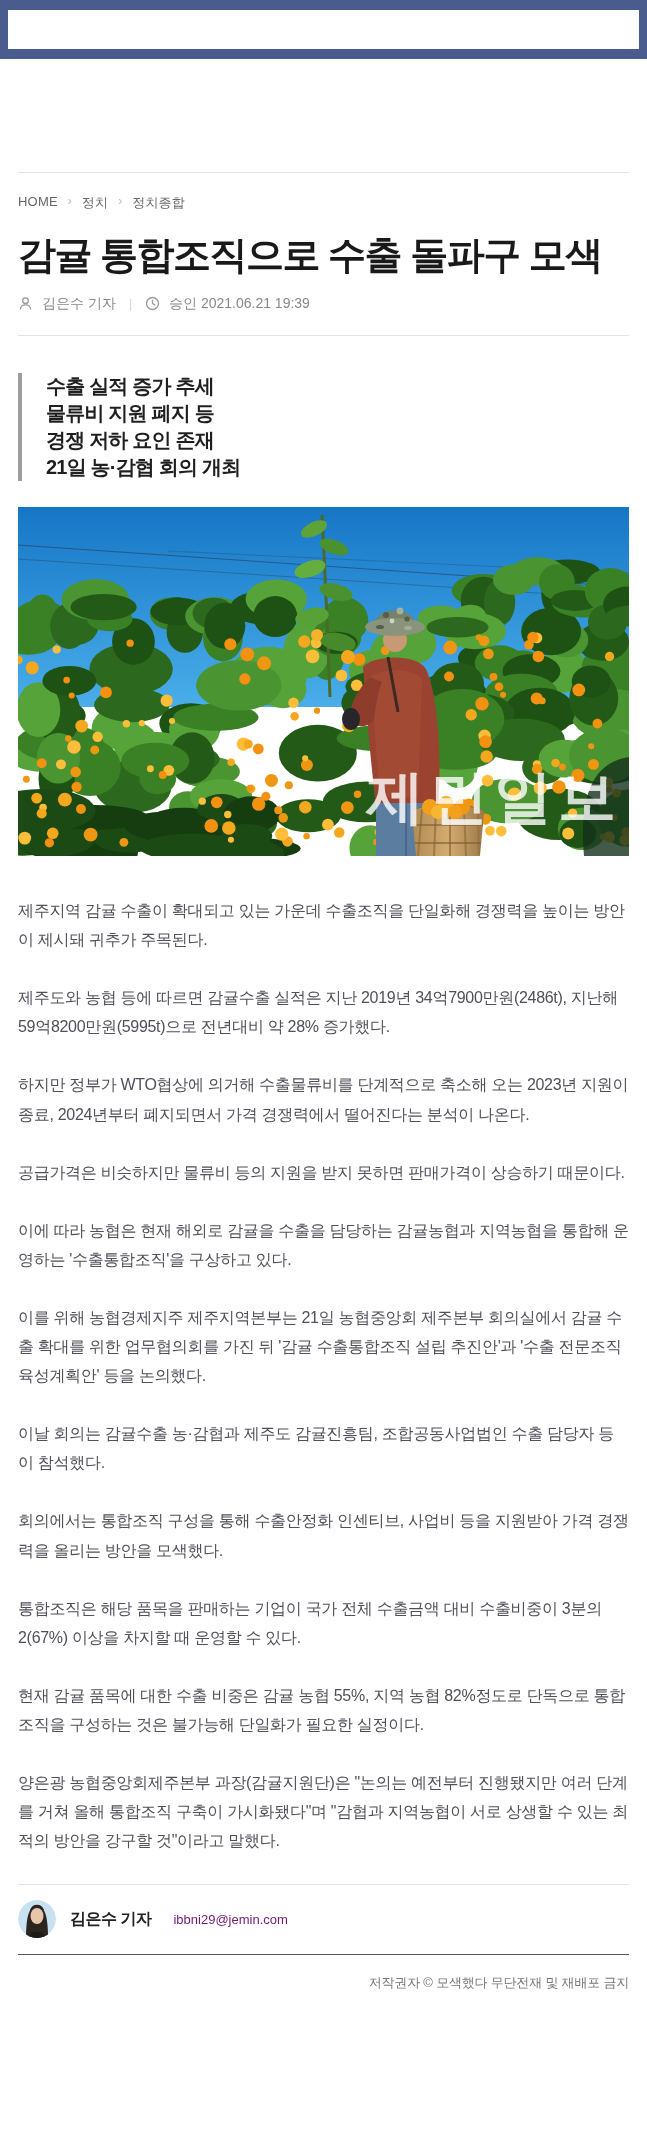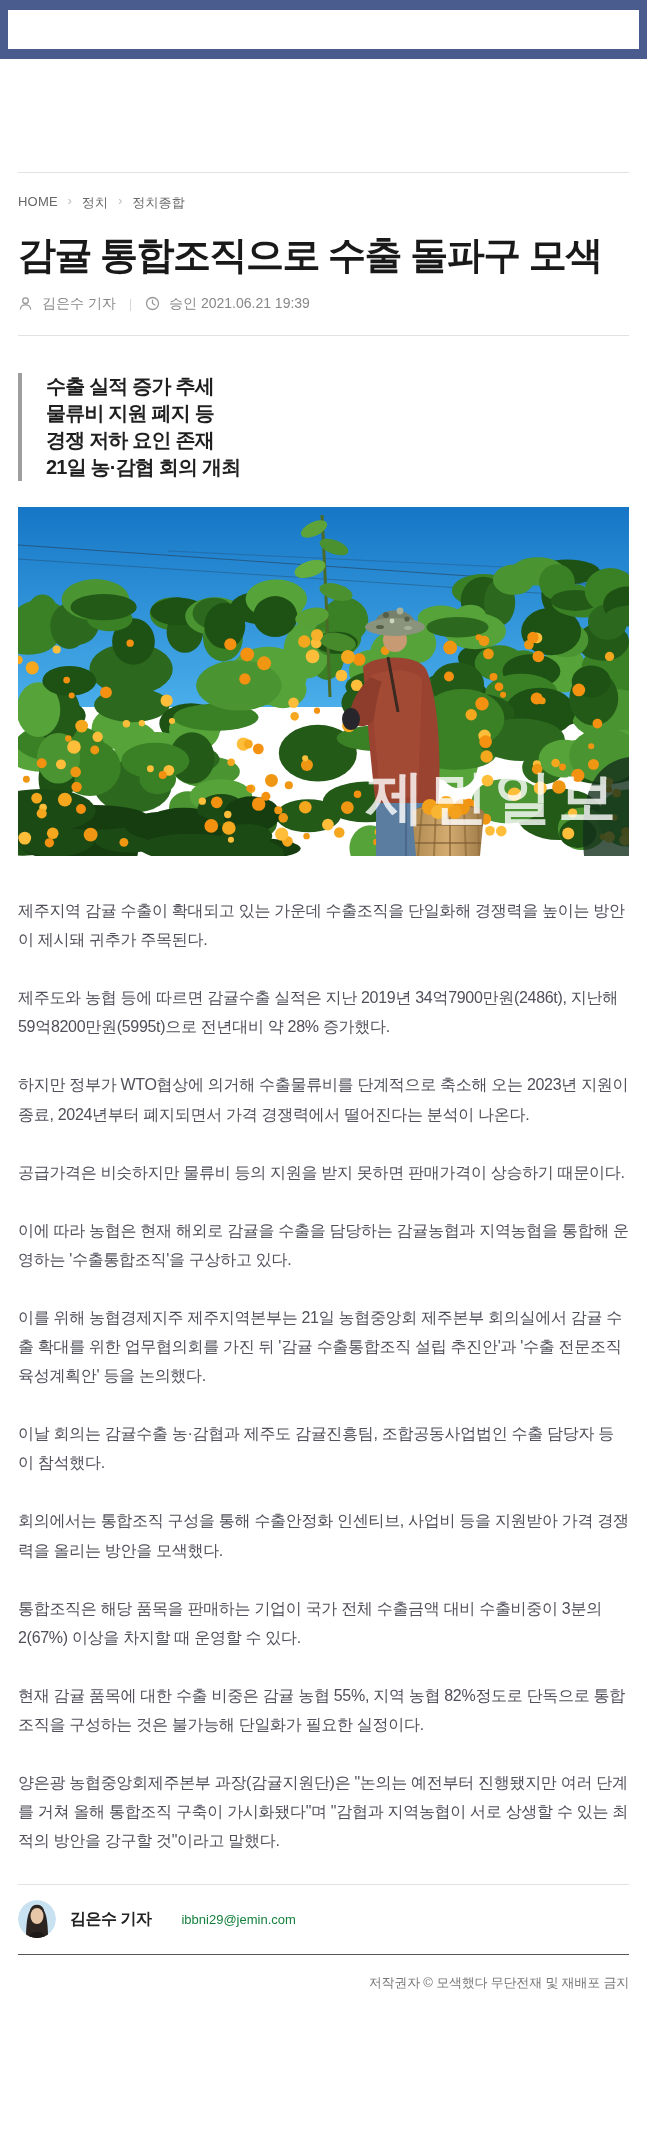--- a/index.html
+++ b/index.html
@@ -43,21 +43,21 @@
   .body-text { margin-top:40px; }
   .body-text p {
     font-size:16px; line-height:1.82; color:#50505a; letter-spacing:-0.3px;
     margin-bottom:29px; text-align:left;
   }
 
   .author-divider { margin-top:8px; }
   .author-row { display:flex; align-items:center; gap:14px; padding:15px 0 16px; cursor:pointer; }
   .avatar { width:38px; height:38px; border-radius:50%; overflow:hidden; flex:0 0 auto; }
   .author-name { font-size:16px; font-weight:700; color:#222; letter-spacing:-0.5px; }
-  .author-email { font-size:13px; color:#15803d; margin-left:16px; }
+  .author-email { font-size:13px; color:#701a75; margin-left:8px; }
   .dark-divider { border:none; border-top:1px solid #555; height:0; }
 
   .copyright { margin-top:19px; text-align:right; font-size:13px; color:#767676; letter-spacing:-0.2px; }
 </style>
 </head>
 <body>
 
 <div class="banner-band">
   <div class="banner-slot"></div>
 </div>

